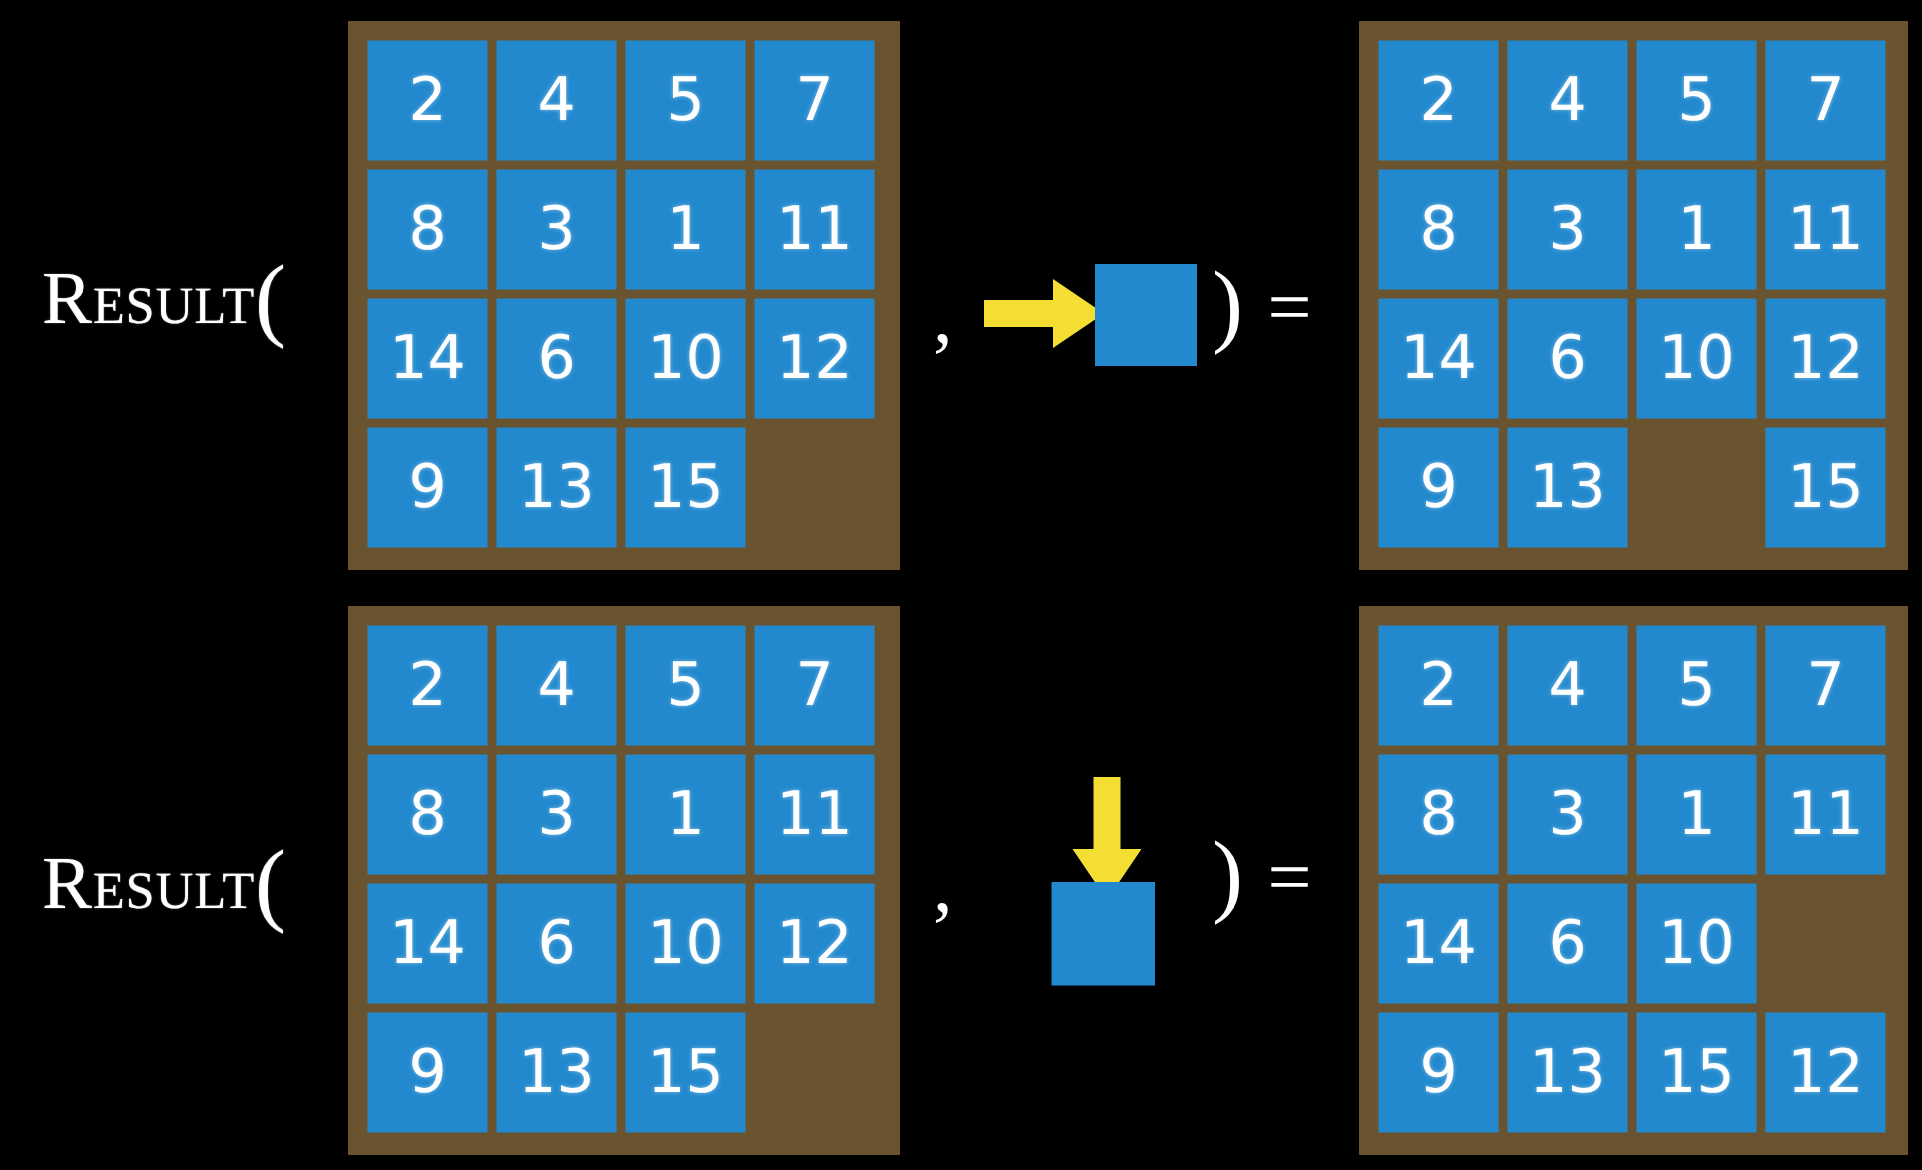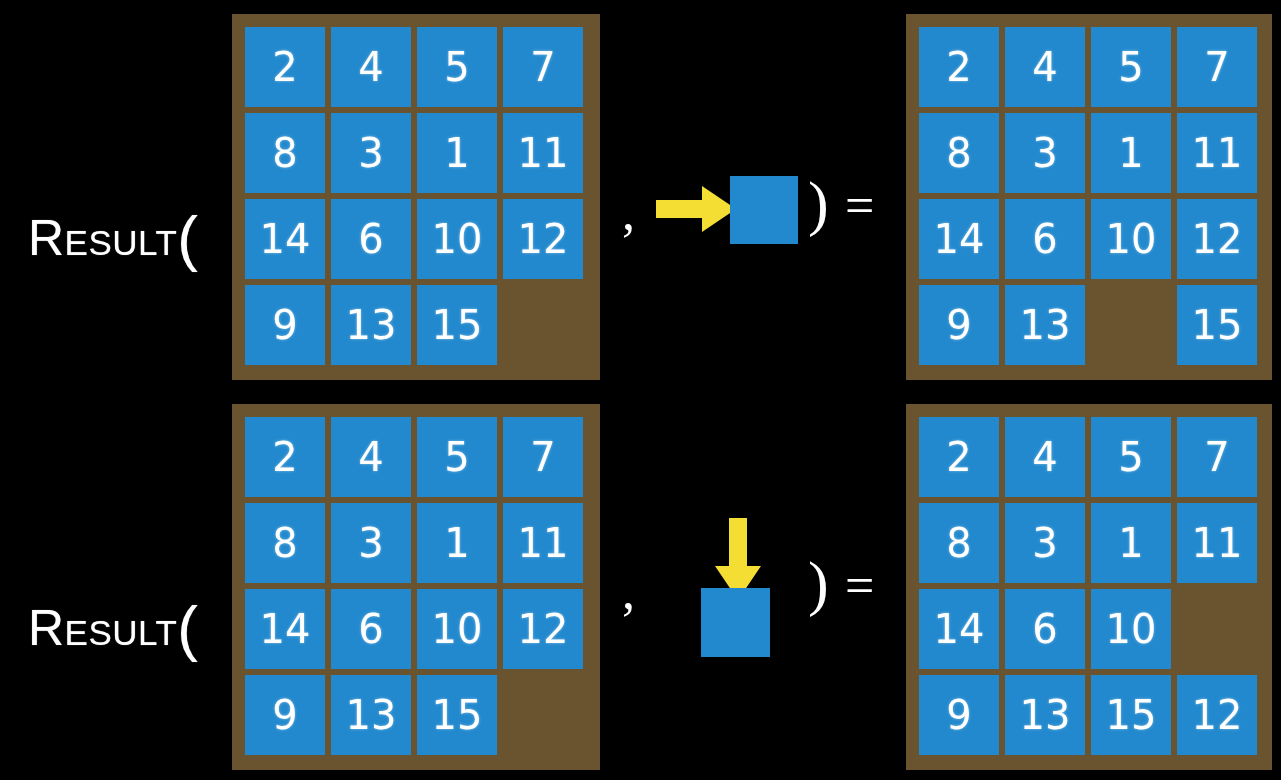--- a/index.html
+++ b/index.html
@@ -34,28 +34,27 @@
   .row-1 { top: 0px; }
   .row-2 { top: 390px; }
 
   
   .result-label {
     position: absolute;
     left: 28px;
     top: 50%;
     transform: translateY(-50%);
     color: #ffffff;
-    font-family: Liberation Sans, sans-serif;
+    font-family: Liberation Serif, serif;
     font-size: 50px;
     line-height: 1;
     white-space: nowrap;
     font-variant: small-caps;
     letter-spacing: 0.5px;
     text-shadow: 0 0 1px rgba(255,255,255,0.6);
-    margin-top: 39px;
   }
   .result-label .big {
     font-size: 50px;
   }
   .result-label .rest {
     font-size: 50px;
     font-variant: small-caps;
   }
   .result-label .paren {
     font-size: 62px;

